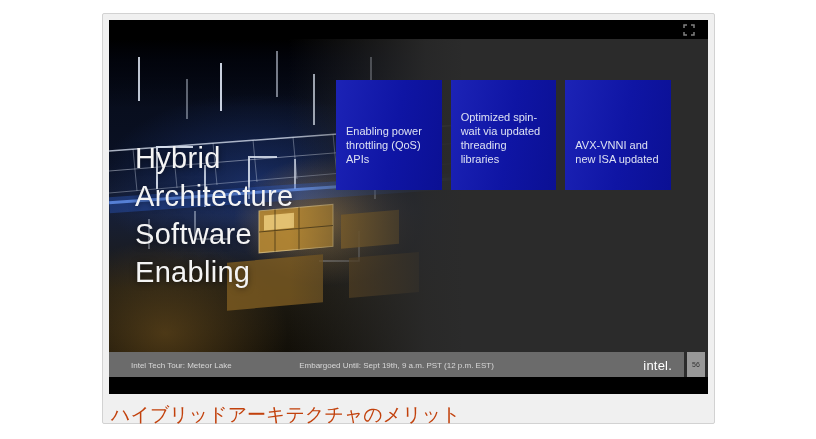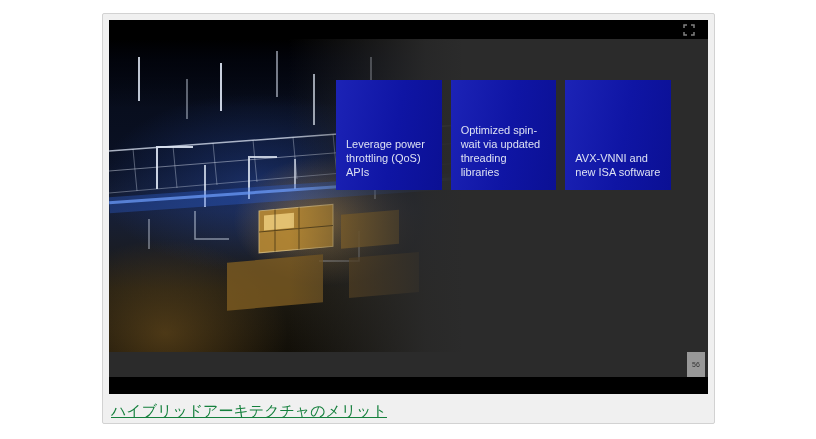--- a/index.html
+++ b/index.html
@@ -76,21 +76,21 @@
     width:335px; height:227px;
     display:grid;
     grid-template-columns:repeat(3,1fr);
     grid-template-rows:repeat(2,1fr);
     gap:7px 9px;
     z-index:4;
   }
   .tile {
     background:linear-gradient(100deg, #1c23b6 0%, #0f15a4 55%, #0b1094 100%);
     display:flex; align-items:flex-end;
-    padding:10px 9px 11px 10px;
+    padding:10px 9px 24px 10px;
   }
   .tile span {
     color:#dde1f3;
     font-size:11px; line-height:14px;
     white-space:pre-line;
   }
 
   
   .slide-footer {
     position:absolute; left:0; top:313px;
@@ -110,23 +110,22 @@
     background:#989898; color:#333;
     font-size:7px;
     display:flex; align-items:center; justify-content:center;
     z-index:4;
   }
 
   
   .caption {
     display:block;
     margin:8px 0 0 2px;
-    font-size:15px;
-    color:#15803d;
-    text-decoration:underline;
+    font-size:19px;
+    color:#c2410c;
   }
 </style>
 </head>
 <body>
 
 <div class="page">
   <figure class="figure">
 
     <div class="video">
 
@@ -181,39 +180,48 @@
               <rect x="155" y="190" width="30" height="15" fill="#e9c878" opacity=".9"></rect>
               <rect x="232" y="196" width="58" height="34" fill="#9a712a" opacity=".85"></rect>
               <rect x="118" y="234" width="96" height="48" fill="#7e5c22" opacity=".8"></rect>
               <rect x="240" y="240" width="70" height="40" fill="#6b4d1e" opacity=".7"></rect>
               <path d="M150 206 H224 M166 185 V227 M190 185 V227" stroke="#3a2c10" stroke-width="1" opacity=".7"></path>
             </g>
           </svg>
         </div>
         <div class="photo-fade"></div>
 
+        <h1 class="title">Hybrid
+Architecture
+Software
+Enabling</h1>
 
         <div class="tiles">
           <div class="tile">
-              <span>Leverage power
+              <span>Enabling power
 throttling (QoS)
 APIs</span>
             </div>
           <div class="tile">
               <span>Optimized spin-
 wait via updated
 threading
 libraries</span>
             </div>
           <div class="tile">
               <span>AVX-VNNI and
-new ISA software</span>
+new ISA updated</span>
             </div>
         </div>
 
+        <div class="slide-footer">
+          <span class="footer-left">Intel Tech Tour: Meteor Lake</span>
+          <span class="footer-center">Embargoed Until: Sept 19th, 9 a.m. PST (12 p.m. EST)</span>
+          <span class="intel-logo">intel.</span>
+        </div>
         <div class="page-box">56</div>
 
       </div>
     </div>
 
     <figcaption class="caption">ハイブリッドアーキテクチャのメリット</figcaption>
   </figure>
 </div>
 
 </body></html>

